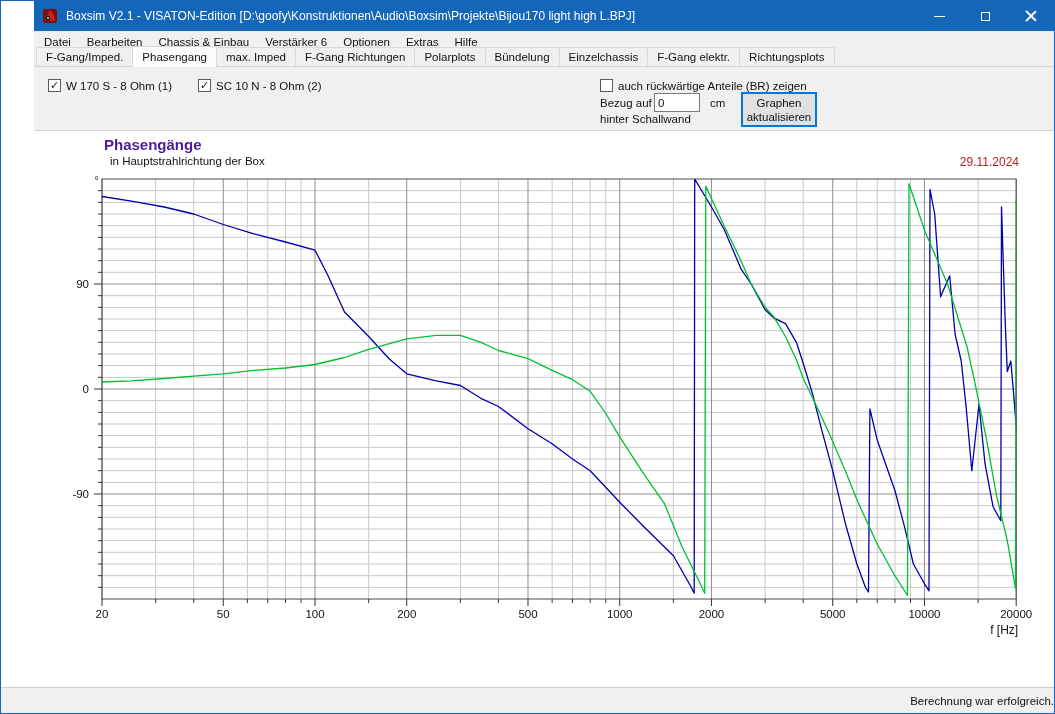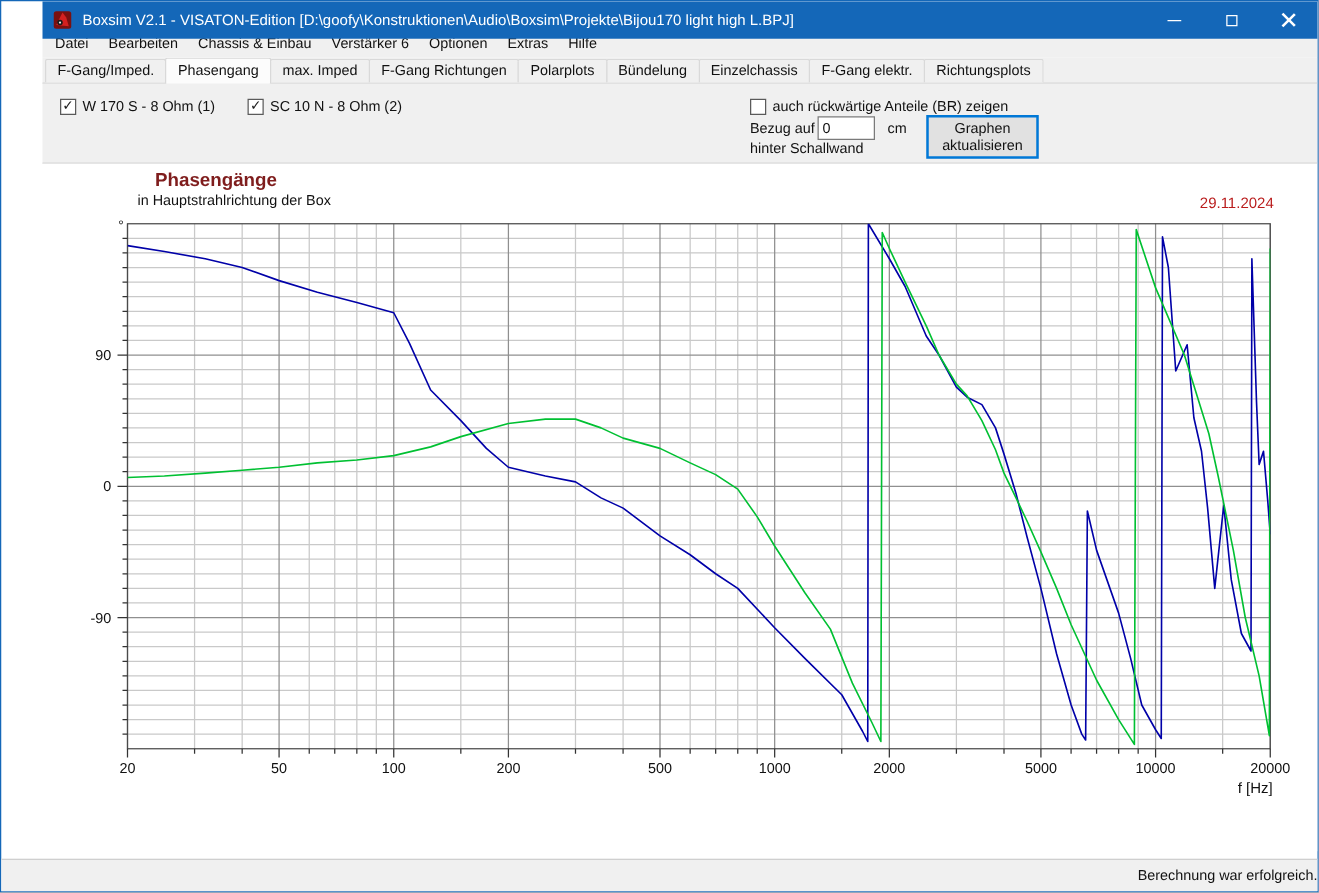--- a/index.html
+++ b/index.html
@@ -22,21 +22,21 @@
   .win-btn { width:46px; height:30px; display:flex; align-items:center; justify-content:center; }
   .glyph-min { width:11px; height:1px; background:#fff; }
   .glyph-max { width:9px; height:9px; border:1px solid #fff; }
   .glyph-close { position:relative; width:12px; height:12px; }
   .glyph-close:before, .glyph-close:after {
     content:""; position:absolute; left:5px; top:-1px; width:1.5px; height:14px; background:#fff;
   }
   .glyph-close:before { transform:rotate(45deg); }
   .glyph-close:after  { transform:rotate(-45deg); }
   
-  .menubar { height:15px; background:#f0f0f0; display:flex; align-items:flex-end; padding-left:2px; }
+  .menubar { height:15px; background:#f0f0f0; display:flex; align-items:flex-start; padding-left:2px; }
   .menu-item { font-size:11.5px; line-height:22px; padding:0 8px; color:#111; cursor:default; }
   
   .tabbar { height:21px; background:#f0f0f0; display:flex; align-items:center; padding-left:2px; border-bottom:1px solid #d5d5d5; }
   .tab {
     font-size:11.5px; color:#111; padding:0 9px; height:19px; line-height:19px;
     background:#f0f0f0; border:1px solid #d9d9d9; border-bottom:none; margin-right:-1px;
     border-radius:2px 2px 0 0;
   }
   .tab.active { background:#fcfcfc; height:21px; line-height:21px; position:relative; z-index:2; margin-bottom:-1px; }
   
@@ -51,27 +51,27 @@
   #br-check { position:absolute; left:566px; top:12px; }
   .lbl-bezug { position:absolute; left:566px; top:30px; }
   .bezug-input {
     position:absolute; left:620px; top:26px; width:46px; height:19px;
     border:1px solid #7a7a7a; background:#fff; font-family:"Liberation Sans",sans-serif;
     font-size:11.5px; padding:0 3px; color:#111;
   }
   .lbl-cm { position:absolute; left:676px; top:30px; }
   .lbl-hinter { position:absolute; left:566px; top:46px; }
   .update-btn {
-    position:absolute; left:707px; top:25px; width:90px; height:35px;
+    position:absolute; left:707px; top:25px; width:76px; height:35px;
     background:#e1e1e1; border:2px solid #0078d7; font-family:"Liberation Sans",sans-serif;
     font-size:11.5px; color:#111; line-height:14px; text-align:center; padding:0;
   }
   
   .chart-region { position:relative; height:550px; background:#fff; }
-  .chart-title { position:absolute; left:70px; top:5px; font-size:15px; font-weight:bold; color:#7f1d1d;margin-left:20px; }
+  .chart-title { position:absolute; left:70px; top:5px; font-size:15px; font-weight:bold; color:#4c1d95; }
   .chart-subtitle { position:absolute; left:76px; top:24px; font-size:11.5px; color:#111; }
   .chart-date { position:absolute; top:24px; left:830px; width:155px; text-align:right; font-size:12px; color:#b91c1c; }
   #chart-svg { position:absolute; left:0; top:0; }
   #legend { position:absolute; left:16px; top:498px; }
   .legend-item { display:flex; align-items:center; height:16px; }
   .legend-swatch { width:22px; border-top:1.6px solid #000; margin-right:6px; }
   .legend-text { font-size:12.5px; color:#111; white-space:nowrap; padding-left:20px; }
   
   .statusbar {
     position:absolute; left:0; right:0; bottom:0; height:26px;

